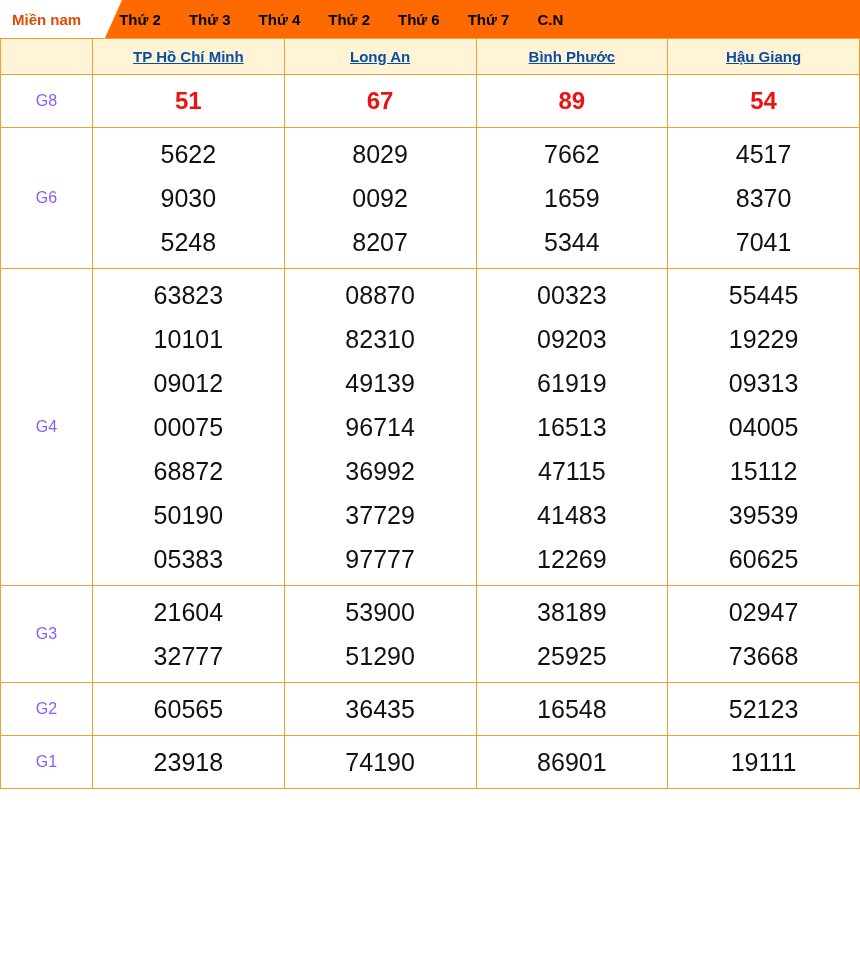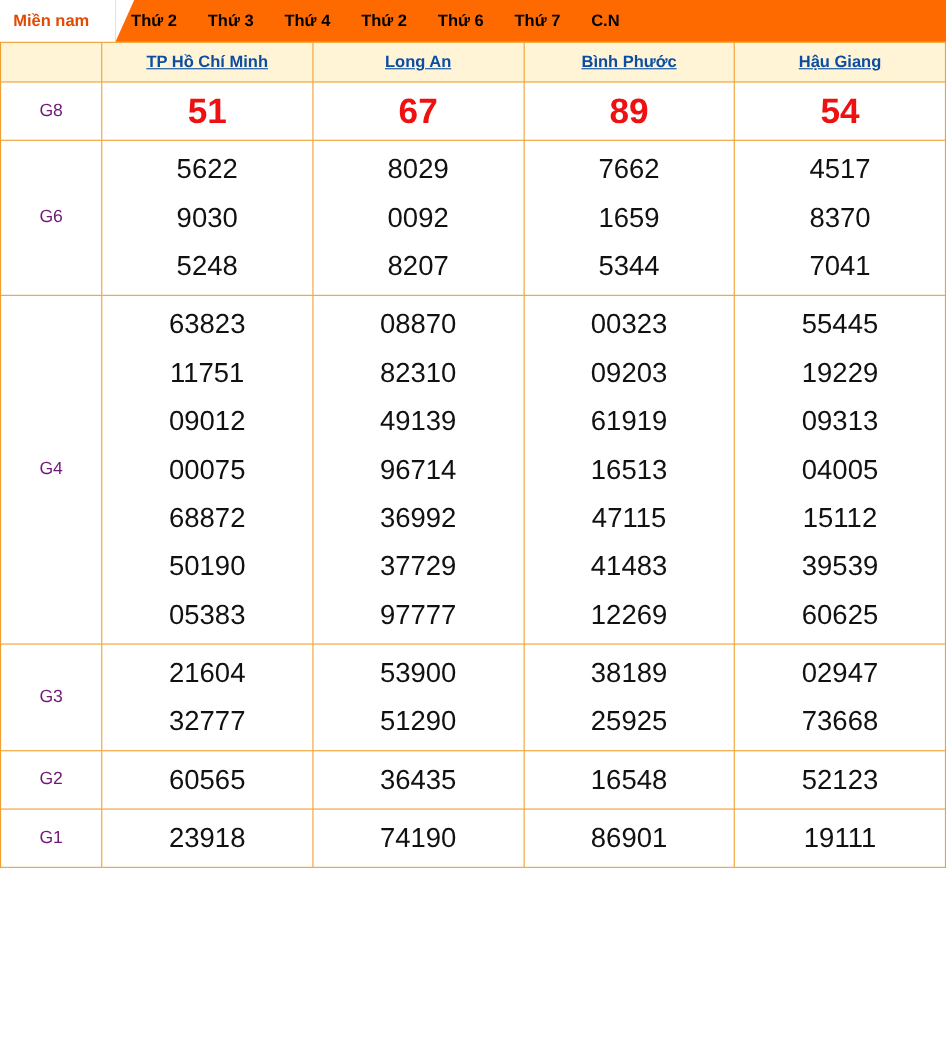--- a/index.html
+++ b/index.html
@@ -100,33 +100,33 @@
   }
   table.kq thead th a {
     color: #0b4da2;
     text-decoration: underline;
     font-weight: bold;
   }
   th.col-prize { width: 92px; background: #fff5d6; }
   td.prize-label {
     width: 92px;
     font-size: 16px;
-    color: #701a75;
+    color: #8b5cf6;
     background: #ffffff;
   }
   td.nums {
     font-size: 25px;
     color: #111111;
     line-height: 44px;
     padding: 4px 2px;
     font-weight: normal;
   }
   td.nums .n { display: block; }
   .red { color: #ee1111; font-weight: bold; }
-  .g8 { font-size: 32px; }
+  .g8 { font-size: 24px; }
 </style>
 </head>
 <body>
 
 <div id="app">
 
   <div class="tabbar" id="tabbar">
       <div class="tab active">Miền nam</div>
       <div class="tab">Thứ 2</div>
       <div class="tab">Thứ 3</div>
@@ -184,21 +184,21 @@
           <td class="nums">
             <span class="n">4517</span>
             <span class="n">8370</span>
             <span class="n">7041</span>
           </td>
         </tr>
         <tr>
           <td class="prize-label">G4</td>
           <td class="nums">
             <span class="n">63823</span>
-            <span class="n">11751</span>
+            <span class="n">10101</span>
             <span class="n">09012</span>
             <span class="n">00075</span>
             <span class="n">68872</span>
             <span class="n">50190</span>
             <span class="n">05383</span>
           </td>
           <td class="nums">
             <span class="n">08870</span>
             <span class="n">82310</span>
             <span class="n">49139</span>

